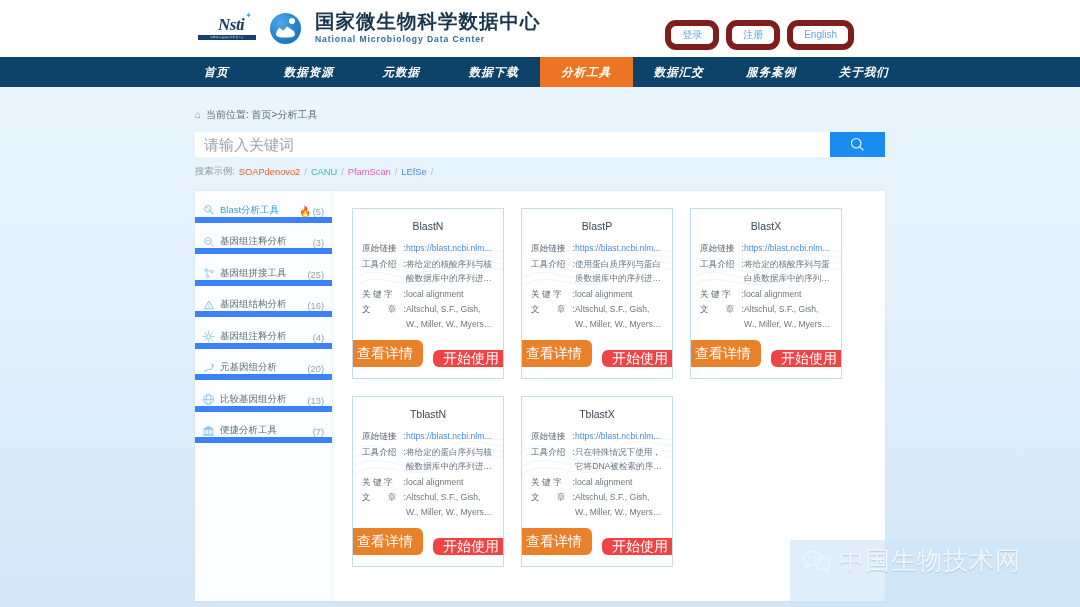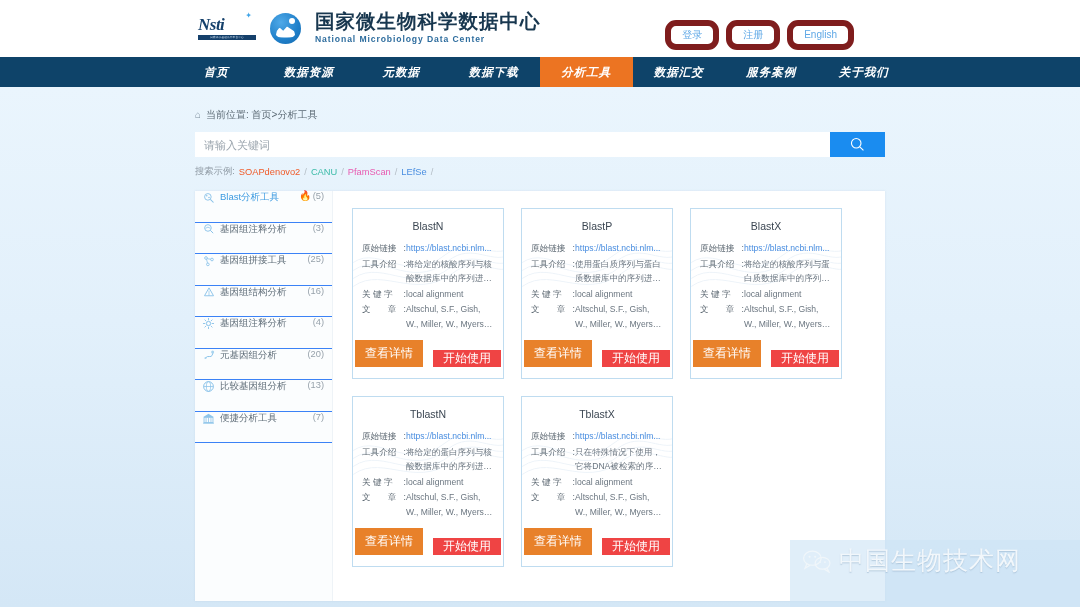--- a/index.html
+++ b/index.html
@@ -41,20 +41,21 @@
   }
   .nsti-logo .nsti-word {
     font-family: "Liberation Serif", serif;
     font-weight: bold;
     font-style: italic;
     font-size: 17px;
     color: #15406b;
     letter-spacing: -0.5px;
     line-height: 18px;
     white-space: nowrap;
+    margin-left: 20px;
   }
   .nsti-logo .nsti-sub {
     background: #15406b;
     color: #cfe0ef;
     font-size: 2.6px;
     letter-spacing: 0.2px;
     text-align: center;
     line-height: 5px;
     height: 5px;
     overflow: hidden;
@@ -179,21 +180,21 @@
     color: #5c6a75;
     margin-bottom: 10px;
   }
   .home-icon { color: #7c8d9b; font-size: 10px; line-height: 10px; }
 
   .search-row { display: flex; height: 25px; }
   .search-input {
     flex: 1;
     border: none;
     background: #ffffff;
-    font-size: 11px;
+    font-size: 15px;
     color: #333;
     padding: 5px 9px;
     outline: none;
     font-family: "Liberation Sans", sans-serif;
   }
   .search-input::placeholder { color: #9aa4ad; }
   .search-btn {
     width: 55px;
     background: #1a8cf0;
     border: none;
@@ -227,23 +228,23 @@
   }
 
   .sidebar {
     width: 138px;
     flex: none;
     background: #fbfdfe;
     border-right: 1px solid #eef3f7;
   }
   .side-item {
     height: 31.5px;
-    border-bottom: 1px solid #3b82f6;
-    display: flex;
-    align-items: flex-start;
+    border-bottom: 6px solid #3b82f6;
+    display: flex;
+    align-items: flex-end;
     padding: 0 8px 0 7px;
     gap: 5px;
     cursor: pointer;
   }
   .side-item .s-icon {
     width: 13px; height: 13px; flex: none;
     display: flex; align-items: center; justify-content: center;
     color: #86c0e8;
   }
   .side-item .s-label {
@@ -329,22 +330,22 @@
     position: absolute;
     left: 0; bottom: 11px;
     width: 100%;
     display: flex;
     justify-content: center;
     gap: 10px;
     z-index: 3;
   }
   .c-btn {
     border: none;
-    border-radius: 0;
-    font-size: 12px;
+    border-radius: 6px;
+    font-size: 14px;
     color: #ffffff;
     padding: 3px 10px 4px;
     cursor: pointer;
     line-height: 10px;
     font-family: "Liberation Sans", sans-serif;
     white-space: nowrap;
   }
   .c-btn.detail { background: #e8812a; }
   .c-btn.start  { background: #ef4444; margin-top: 10px; }
 

